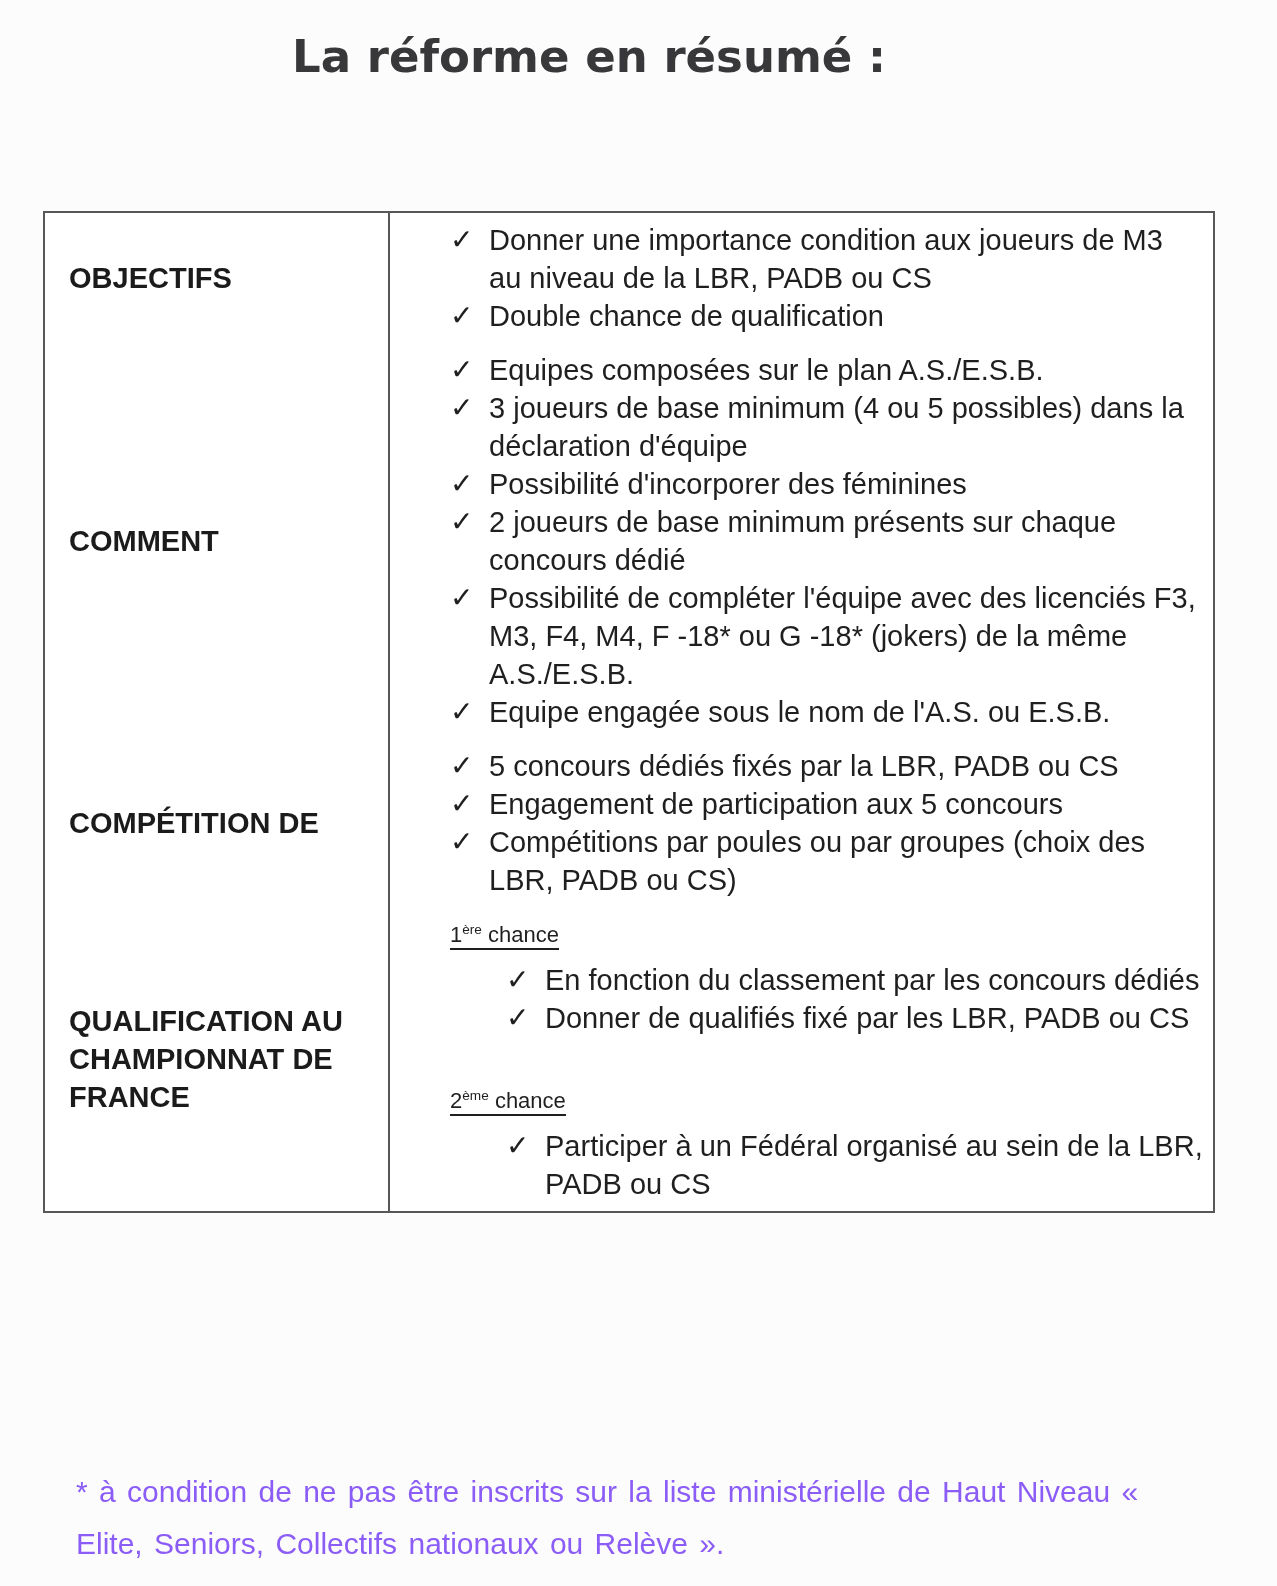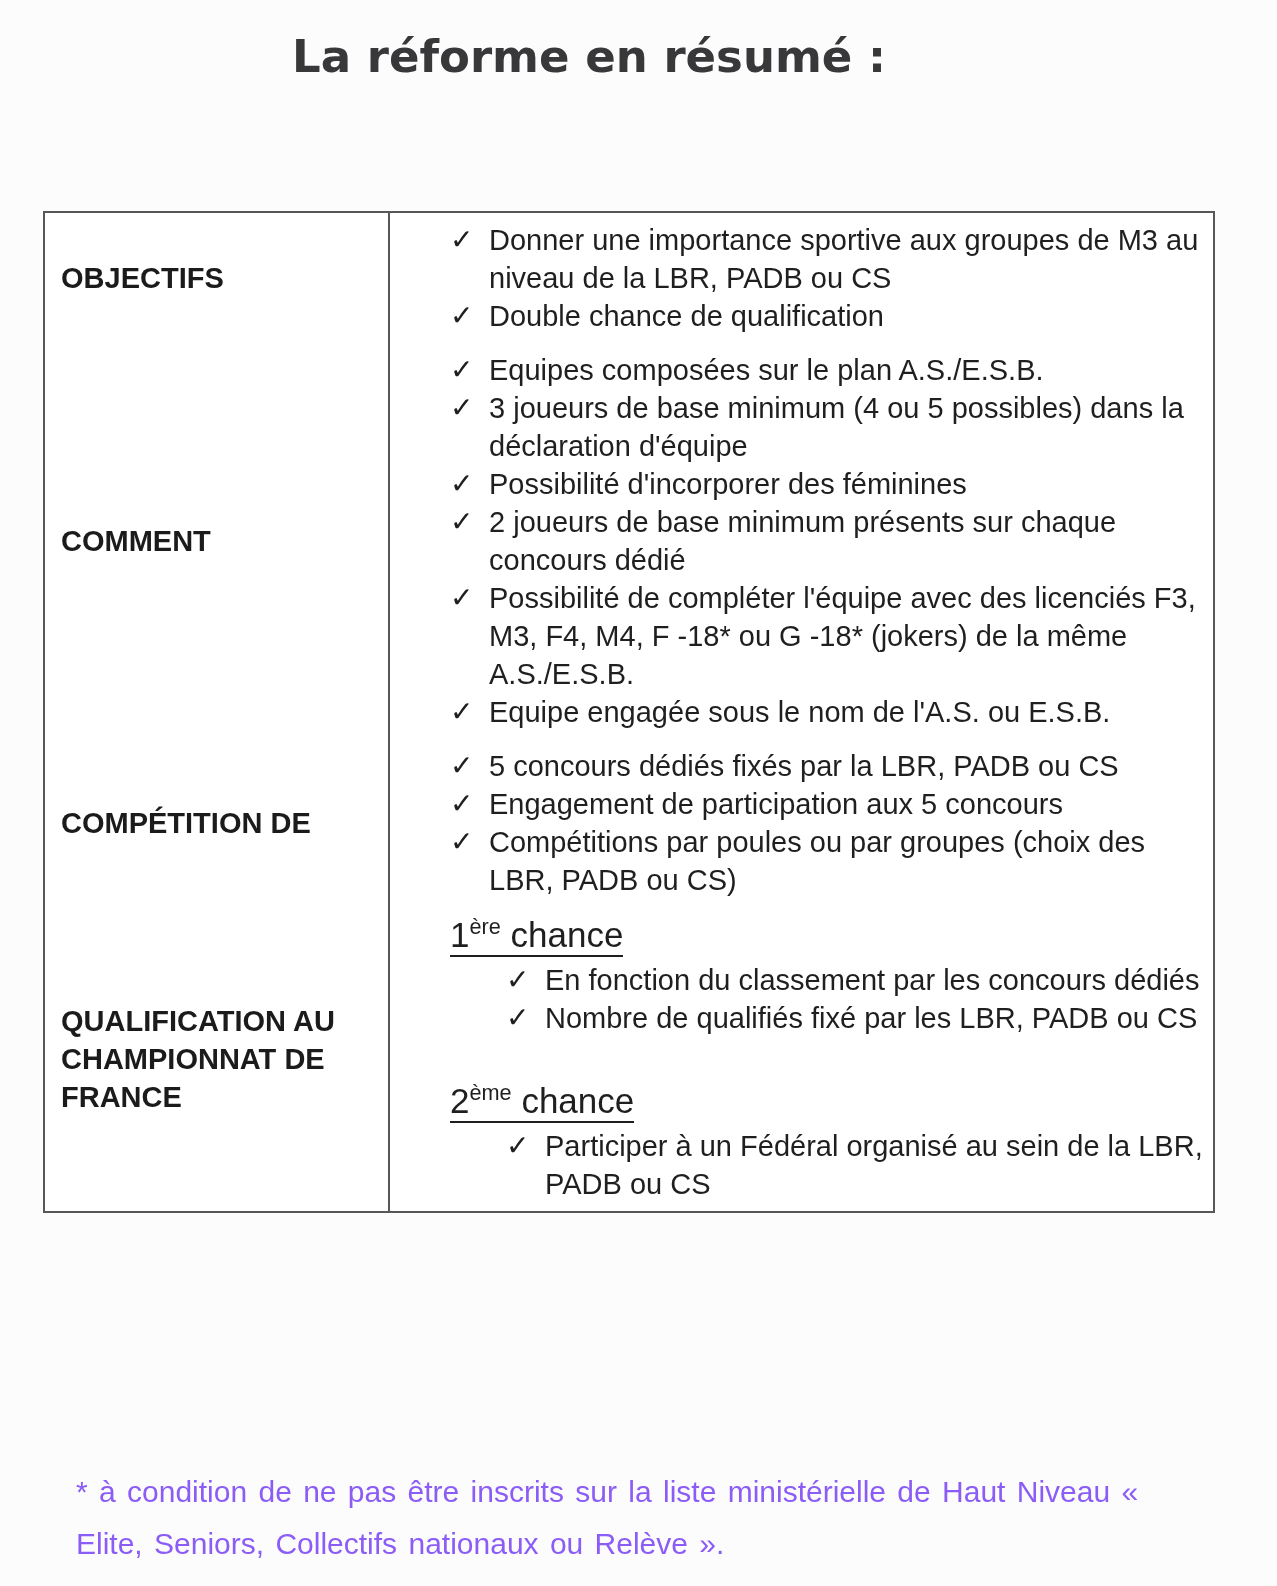--- a/index.html
+++ b/index.html
@@ -38,21 +38,21 @@
   .cell {
     box-sizing: border-box;
   }
   .cell.right {
     border-left: 2px solid #57575a;
   }
   .label-cell {
     display: flex;
     flex-direction: column;
     justify-content: center;
-    padding-left: 16px;
+    padding-left: 24px;
     padding-right: 8px;
     font-weight: bold;
     font-size: 29px;
     line-height: 38px;
     color: #1b1b1b;
   }
   .content-cell {
     display: flex;
     flex-direction: column;
     justify-content: center;
@@ -68,21 +68,21 @@
     flex: none;
     width: 39px;
     font-size: 28px;
   }
   .btext {
     flex: 1;
   }
   .section { margin-bottom: 0; }
   .section + .section { margin-top: 44px; }
   .sec-head {
-    font-size: 35px;
+    font-size: 22px;
     line-height: 40px;
     margin-bottom: 6px;
   }
   .sec-head .underl {
     border-bottom: 2px solid #1f1f1f;
     padding-bottom: 1px;
   }
   .sec-head sup {
     font-size: 0.62em;
     line-height: 0;
@@ -107,21 +107,21 @@
 <div class="page-title">La réforme en résumé :</div>
 
 <div class="reform-table">
 
   <div class="cell label-cell row1">
     <div>OBJECTIFS</div>
   </div>
   <div class="cell right content-cell row1">
     <div class="bullet">
       <span class="check">✓</span>
-      <span class="btext">Donner une importance sportive aux groupes de M3 au niveau de la LBR, PADB ou CS</span>
+      <span class="btext">Donner une importance condition aux joueurs de M3 au niveau de la LBR, PADB ou CS</span>
     </div>
     <div class="bullet">
       <span class="check">✓</span>
       <span class="btext">Double chance de qualification</span>
     </div>
   </div>
 
   <div class="cell label-cell row2">
     <div>COMMENT</div>
   </div>
@@ -181,21 +181,21 @@
       <div class="sec-head">
         <span class="underl"><span>1</span><sup>ère</sup><span> chance</span></span>
       </div>
       <div class="bullets">
         <div class="bullet">
           <span class="check">✓</span>
           <span class="btext">En fonction du classement par les concours dédiés</span>
         </div>
         <div class="bullet">
           <span class="check">✓</span>
-          <span class="btext">Nombre de qualifiés fixé par les LBR, PADB ou CS</span>
+          <span class="btext">Donner de qualifiés fixé par les LBR, PADB ou CS</span>
         </div>
       </div>
     </div>
 
     <div class="section">
       <div class="sec-head">
         <span class="underl"><span>2</span><sup>ème</sup><span> chance</span></span>
       </div>
       <div class="bullets">
         <div class="bullet">

